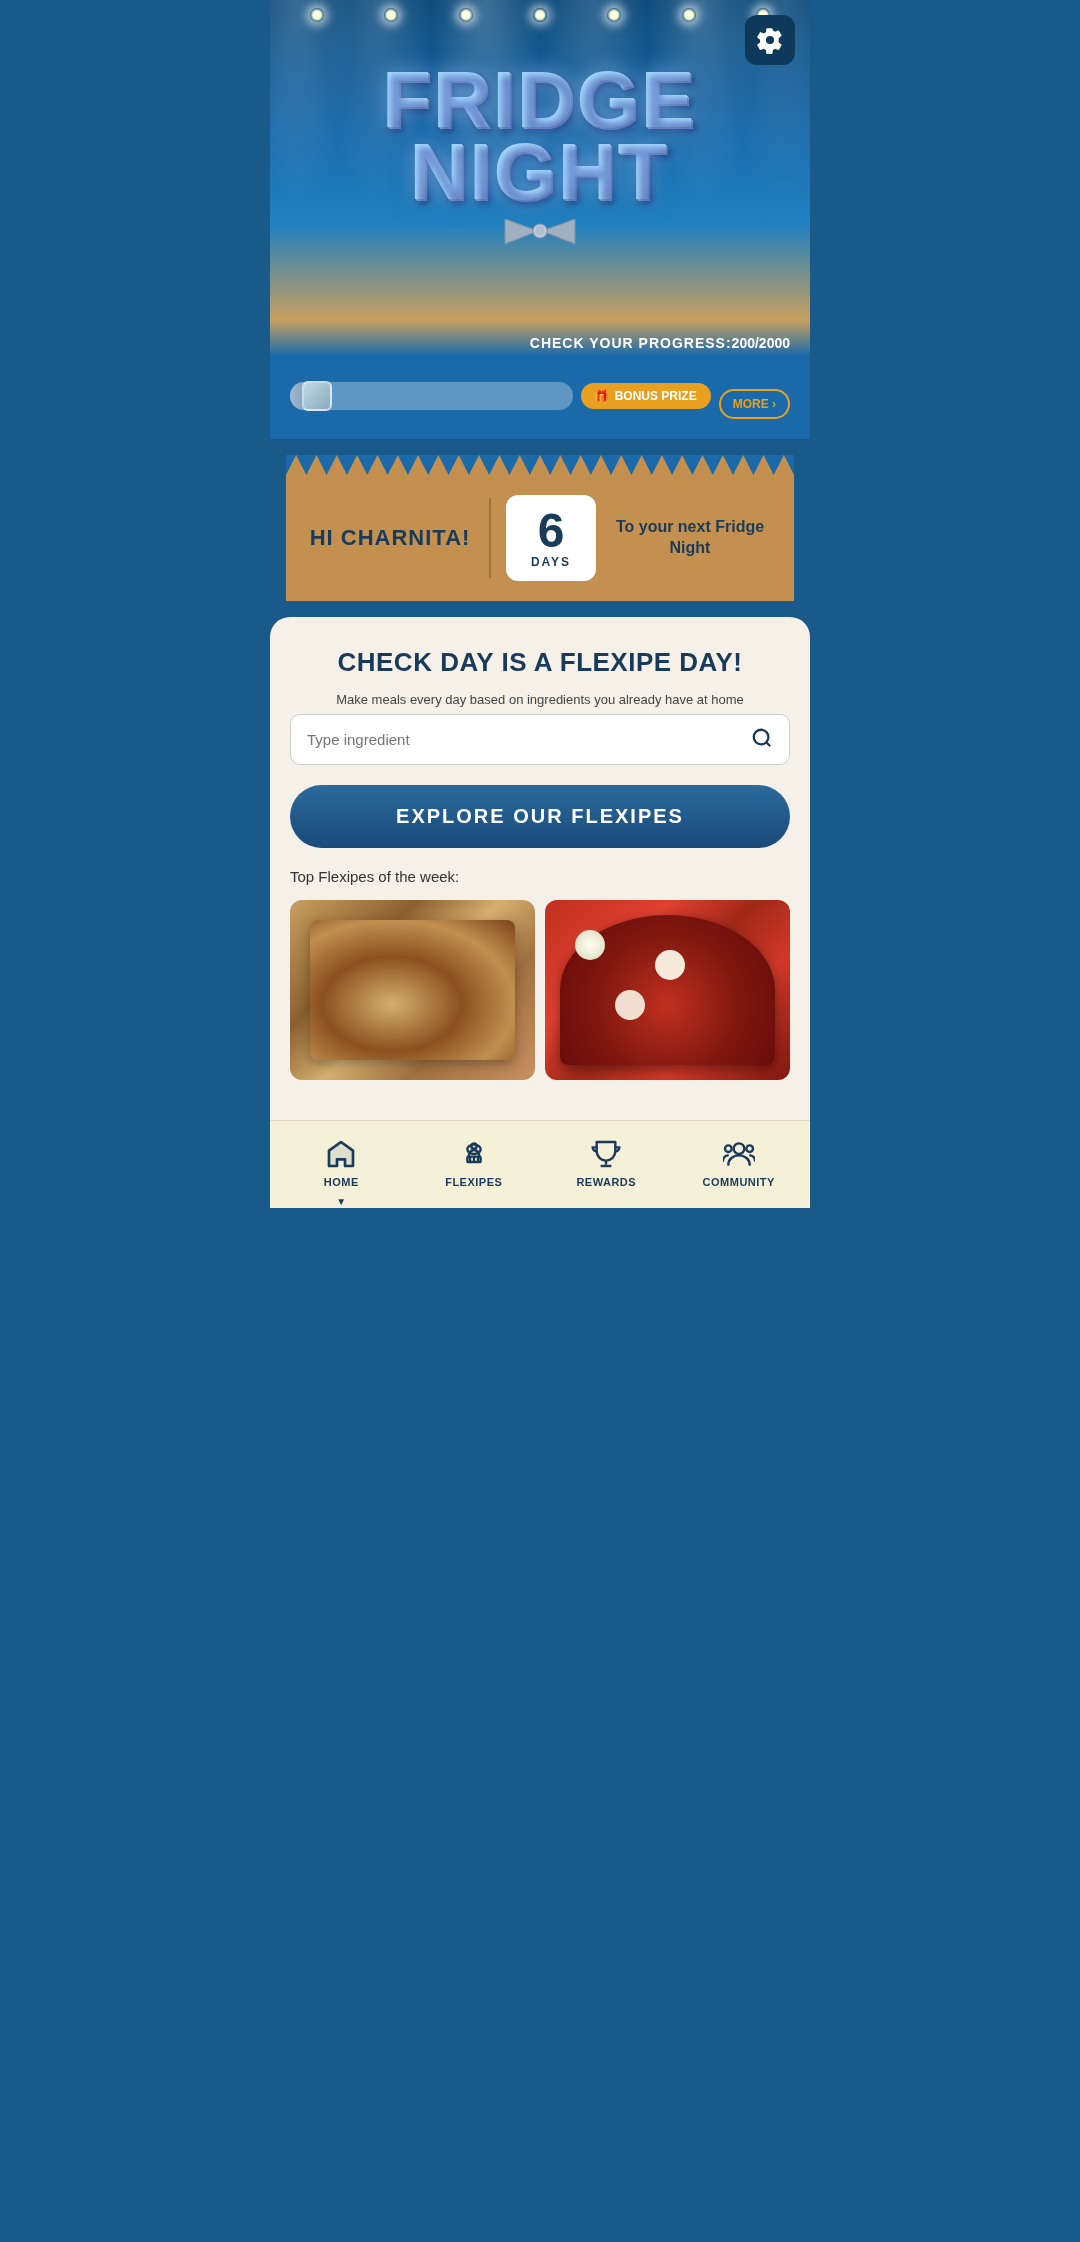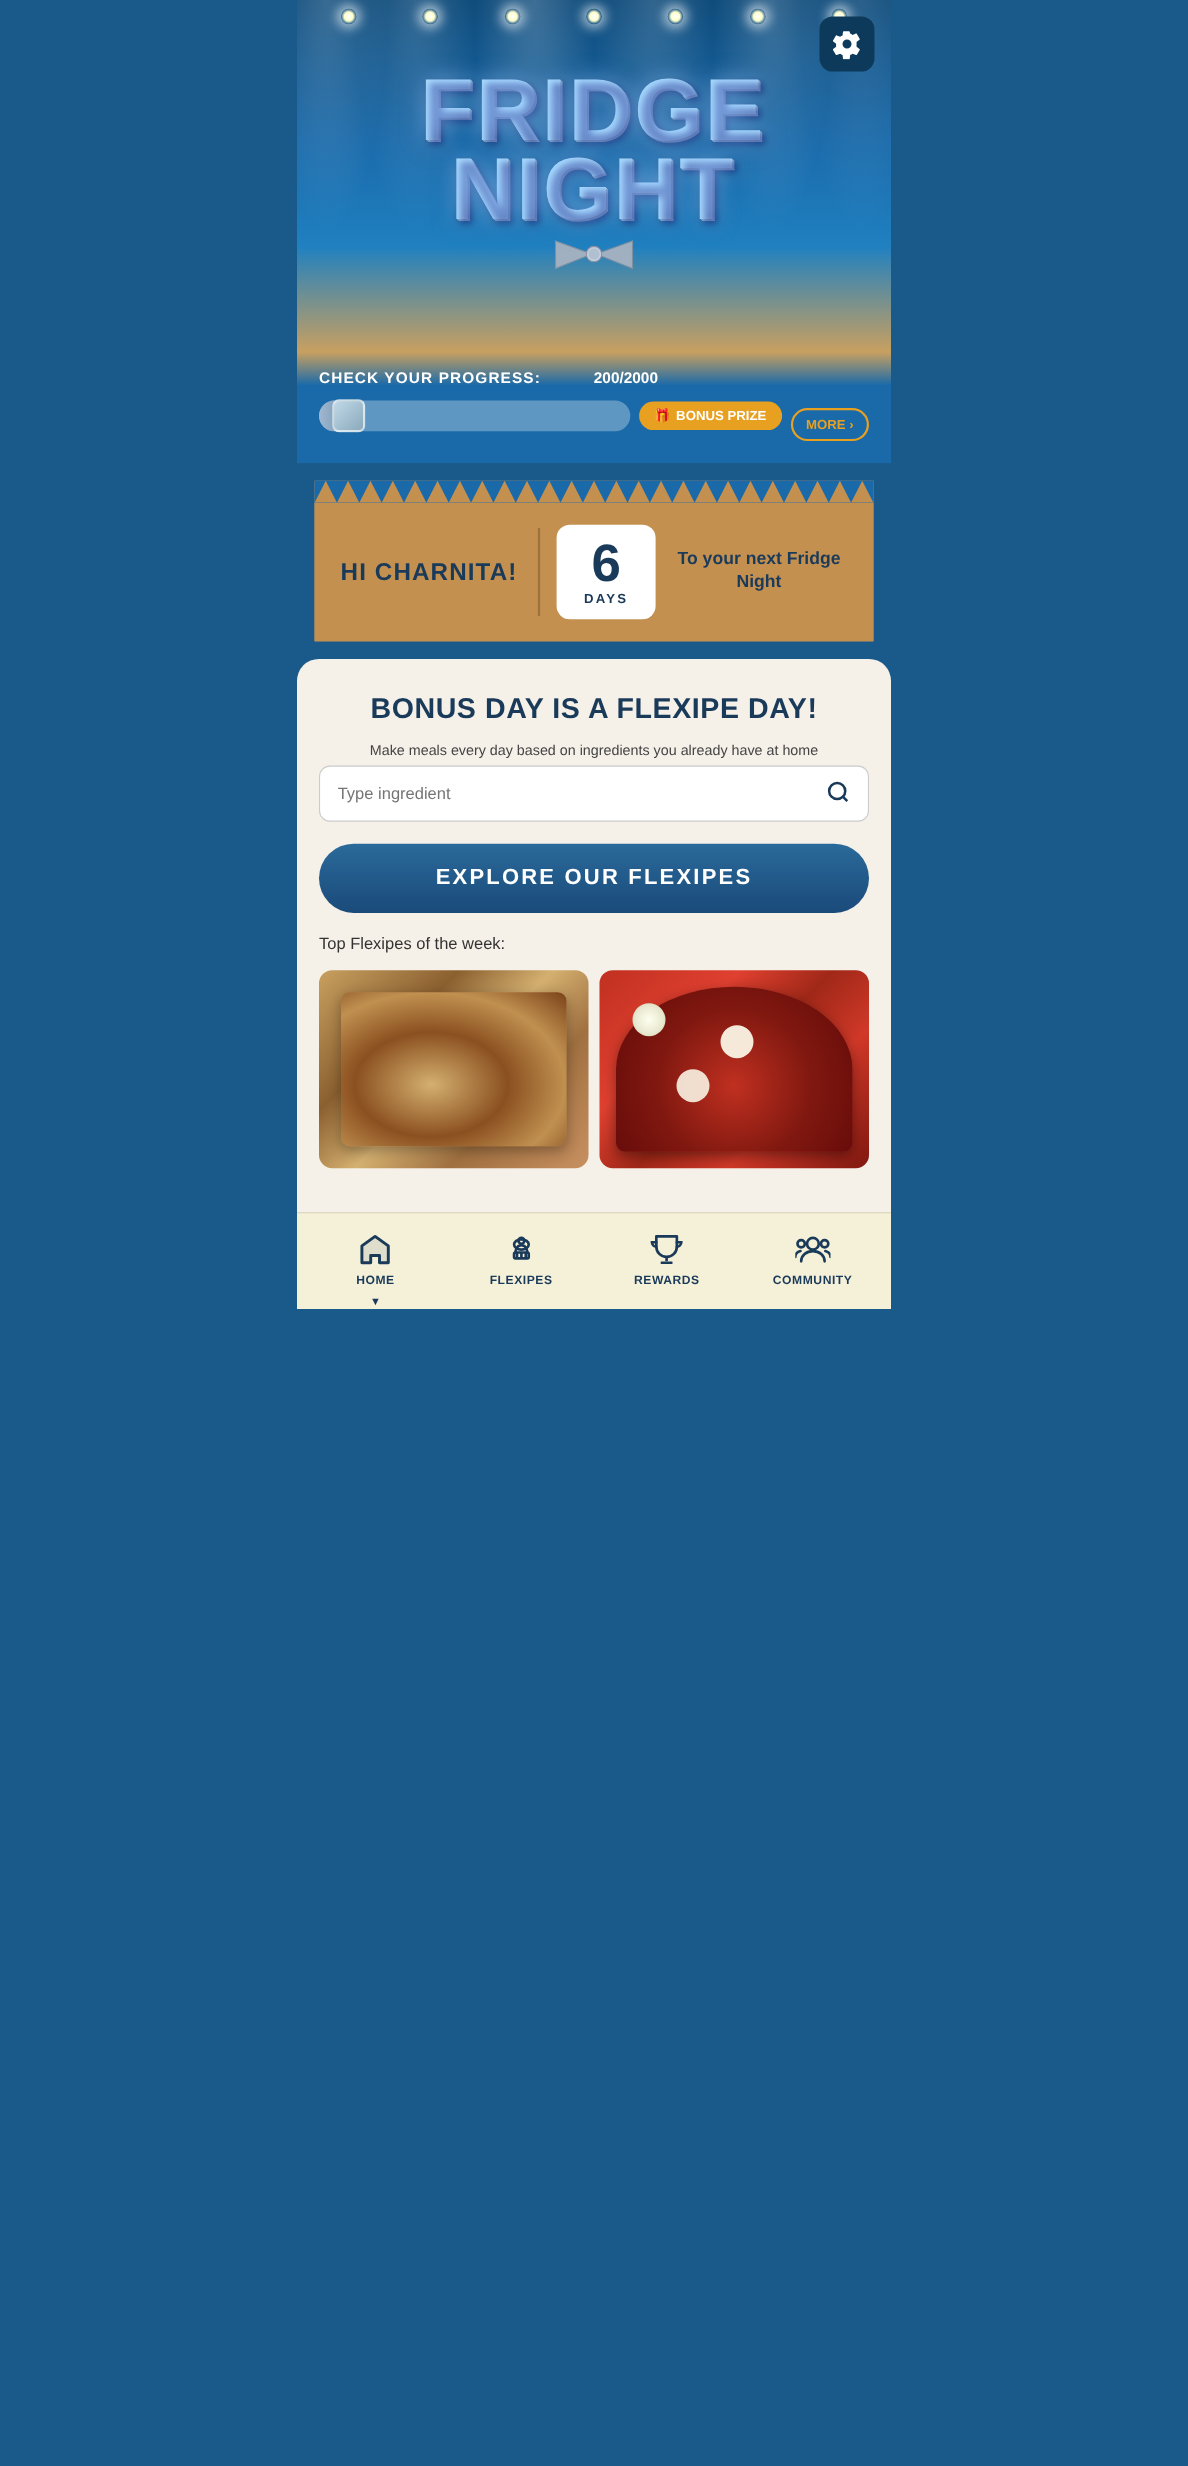--- a/index.html
+++ b/index.html
@@ -114,24 +114,23 @@
     }
 
     
     .progress-section {
       background: linear-gradient(180deg, #c8a060 0%, #1a6aaa 30%);
       padding: 15px 20px 20px;
     }
 
     .progress-header {
       display: flex;
-      justify-content: flex-start;
-      align-items: center;
-      margin-bottom: 4px;
-      gap: 48px;
+      justify-content: flex-end;
+      align-items: center;
+      margin-bottom: 22px;
     }
     .progress-label {
       color: white;
       font-weight: 800;
       font-size: 14px;
       letter-spacing: 1px;
     }
     .progress-count {
       color: white;
       font-weight: 700;
@@ -511,21 +510,21 @@
     <div class="ticket-divider"></div>
     <div class="days-box">
       <div class="days-number">6</div>
       <div class="days-label">DAYS</div>
     </div>
     <div class="next-fridge-text">To your next Fridge Night</div>
   </div>
 </div>
 
 <div class="main-content">
-  <h2 class="flexipe-title">BONUS DAY IS A FLEXIPE DAY!</h2>
+  <h2 class="flexipe-title">CHECK DAY IS A FLEXIPE DAY!</h2>
   <p class="flexipe-subtitle">Make meals every day based on ingredients you already have at home</p>
 
   <div class="search-box">
     <input class="search-input" type="text" placeholder="Type ingredient" style="">
     <button class="search-icon-btn">
       <svg width="22" height="22" viewBox="0 0 24 24" fill="none" stroke="#1a3a5a" stroke-width="2.5">
         <circle cx="11" cy="11" r="8"></circle>
         <line x1="21" y1="21" x2="16.65" y2="16.65"></line>
       </svg>
     </button>

